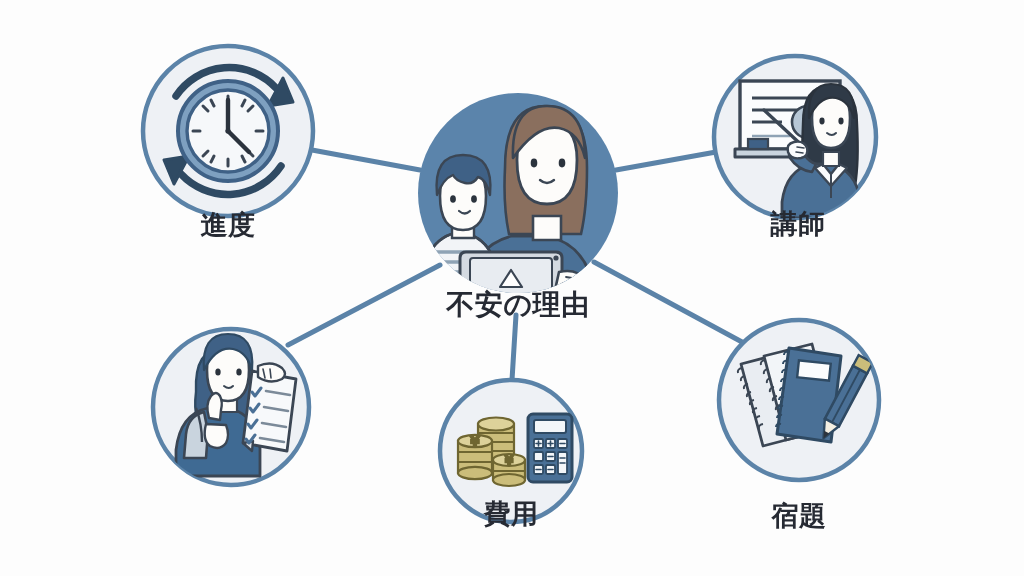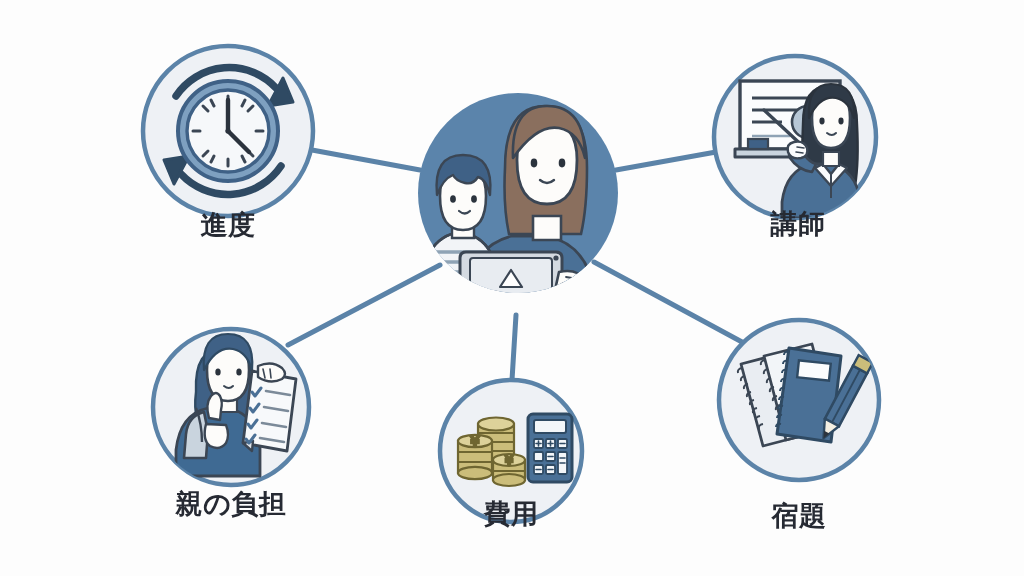--- a/index.html
+++ b/index.html
@@ -322,17 +322,17 @@
           <path d="M836 366 l0 -12 l16 0 l0 12 z" fill="#cbbd7a" stroke="#2f4a63" stroke-width="2.4"></path>
           <path d="M836 426 l8 18 l8 -18 z" fill="#f4efe2" stroke="#2f4a63" stroke-width="2.4" stroke-linejoin="round"></path>
           <path d="M841 437 l3 7 l3 -7 z" fill="#2b333d"></path>
         </g>
       </g>
     </g>
   </svg>
 
   <div class="node-label label-spoke" style="left:228px; top:207px;">進度</div>
   <div class="node-label label-spoke" style="left:798px; top:206px;">講師</div>
-  <div class="node-label label-spoke" style="left:231px; top:486px;">親の負担</div>
+  <div class="node-label label-center" style="left:518px; top:286px;">不安の理由</div>
   <div class="node-label label-spoke" style="left:799px; top:498px;">宿題</div>
   <div class="node-label label-spoke" style="left:511px; top:496px;">費用</div>
 
 </div>
 
 </body></html>

